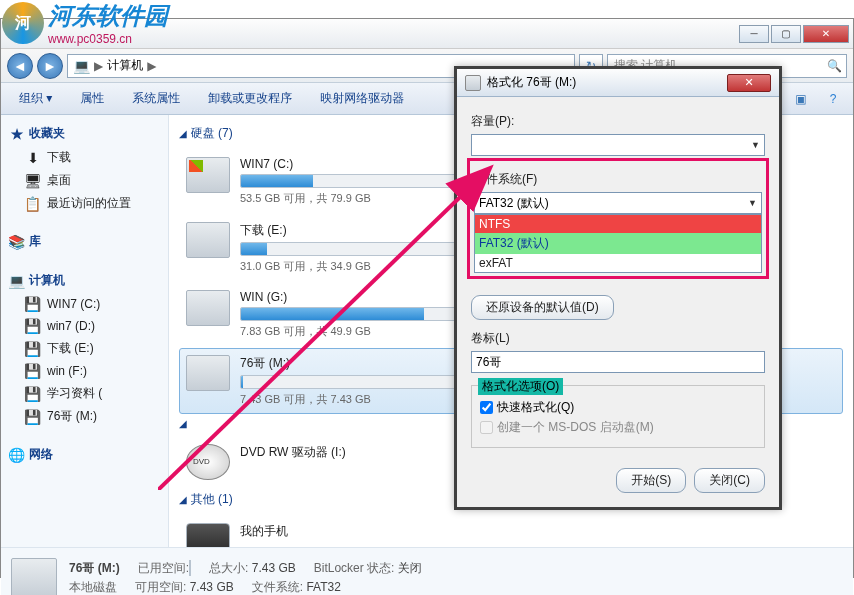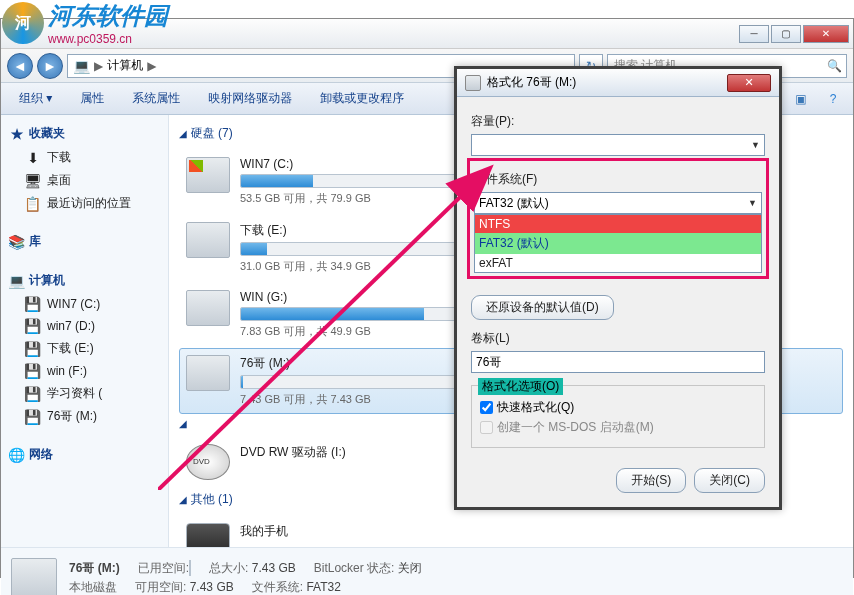--- a/index.html
+++ b/index.html
@@ -107,22 +107,22 @@
     <div class="searchbox">
       <span>搜索 计算机</span>
       <span class="mag">🔍</span>
     </div>
   </div>
 
   <div class="toolbar">
     <div class="tb">组织 ▾</div>
     <div class="tb">属性</div>
     <div class="tb">系统属性</div>
+    <div class="tb">卸载或更改程序</div>
     <div class="tb">映射网络驱动器</div>
-    <div class="tb">卸载或更改程序</div>
     <div class="spacer"></div>
     <div class="icn">▤▾</div>
     <div class="icn">▣</div>
     <div class="icn" style="color:#2a7fd4">?</div>
   </div>
 
   <div class="body">
     <div class="sidebar">
       <div class="sgroup">
         <div class="sghdr">

